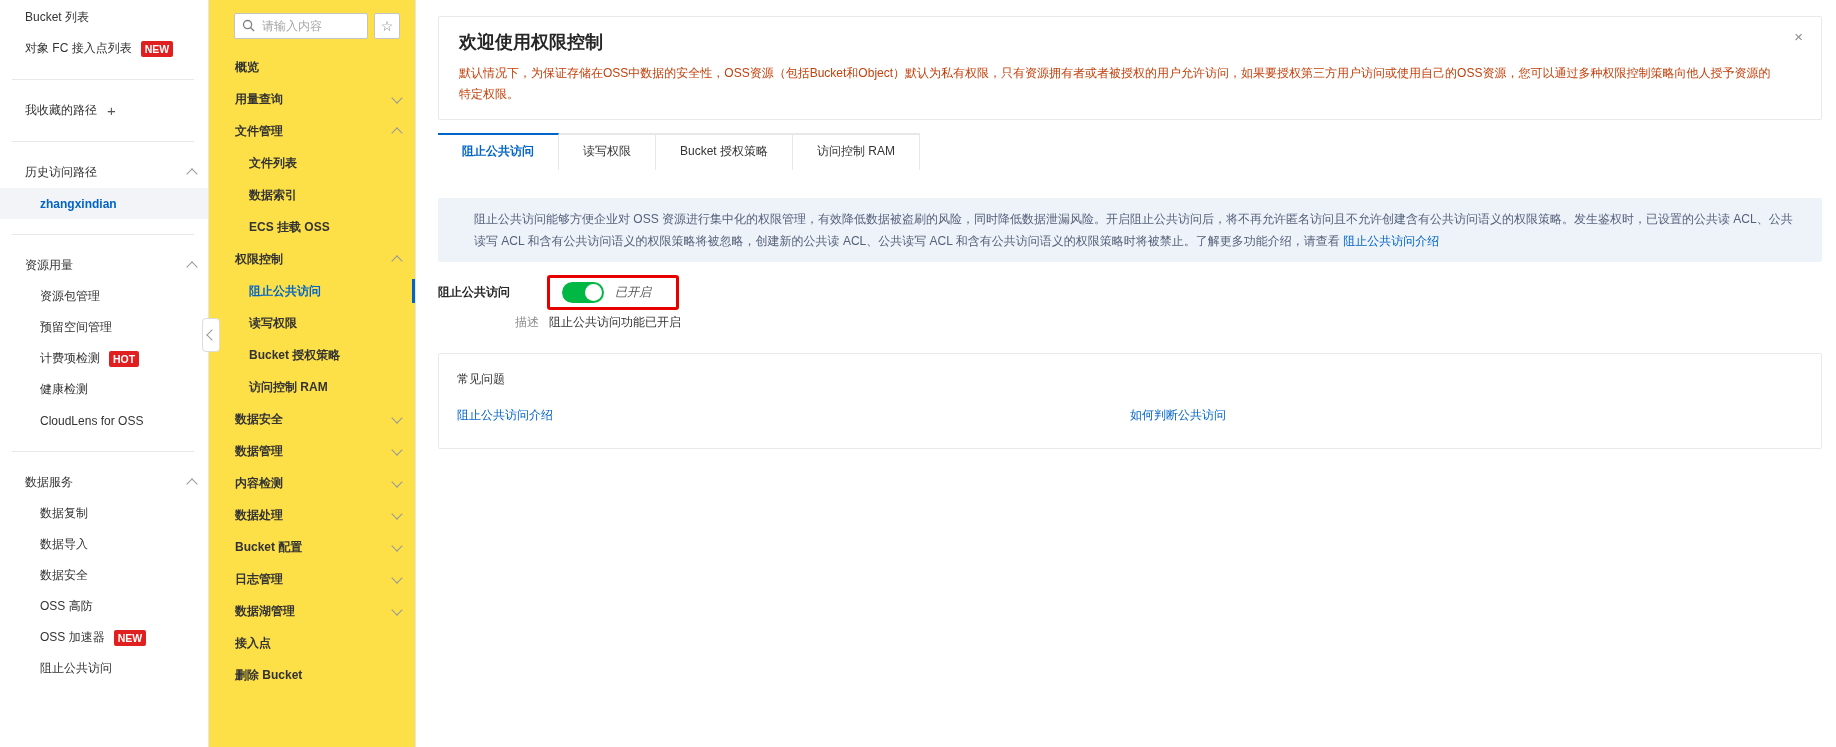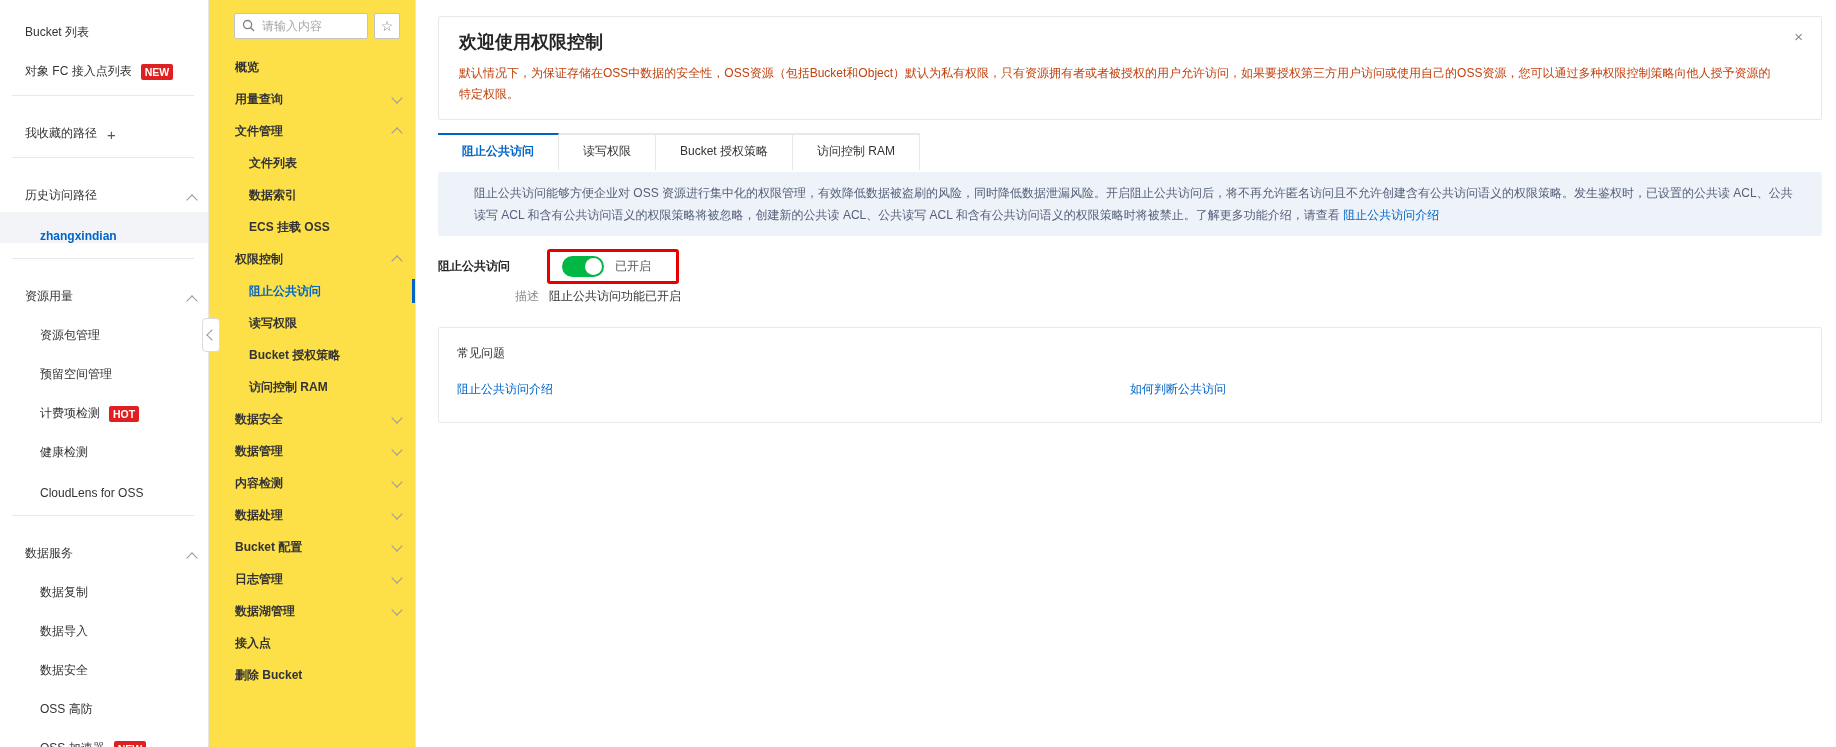--- a/index.html
+++ b/index.html
@@ -4,21 +4,21 @@
 <style>
   html,body{margin:0;padding:0;}
   body{
     width:1836px;height:747px;overflow:hidden;background:#fff;color:#333;
     font-family:"Liberation Sans","DejaVu Sans",sans-serif;font-size:12px;
     position:relative;
   }
   a{text-decoration:none;cursor:pointer;}
   
   .s1{position:absolute;left:0;top:0;width:209px;height:747px;border-right:1px solid #e6e6e6;box-sizing:border-box;background:#fff;padding-top:2px;}
-  .s1-row{height:31px;display:flex;align-items:flex-end;padding:0 12px 0 25px;cursor:pointer;white-space:nowrap;margin-top:8px;}
+  .s1-row{height:31px;display:flex;align-items:center;padding:0 12px 0 25px;cursor:pointer;white-space:nowrap;}
   .s1-row.subitem{padding-left:40px;}
   .s1-row.selected{background:#f3f4f7;color:#0064c8;font-weight:bold;}
   .s1 .divider,.s2 .divider{height:1px;background:#e8e8e8;margin:15px 14px 15px 12px;}
   .badge{display:inline-block;background:#e02020;color:#fff;font-size:10.5px;font-weight:bold;line-height:14px;padding:1px 4px;border-radius:2px;margin-left:9px;flex:none;}
   .plus{margin-left:10px;color:#555;font-size:15px;line-height:14px;}
   .chev{width:7px;height:7px;border-right:1.5px solid #999;border-bottom:1.5px solid #999;display:inline-block;flex:none;}
   .chev.down{transform:rotate(45deg);margin-top:-3px;}
   .chev.up{transform:rotate(-135deg);margin-top:3px;}
   .chev.left{transform:rotate(135deg);margin-left:2px;}
   .grow{flex:1;}
@@ -38,28 +38,28 @@
   .collapse-handle{position:absolute;left:202px;top:318px;width:18px;height:34px;background:#fff;border:1px solid #dcdcdc;border-radius:4px;display:flex;align-items:center;justify-content:center;cursor:pointer;z-index:5;box-sizing:border-box;}
   
   .main{position:absolute;left:416px;top:0;right:0;bottom:0;padding:16px 14px 0 22px;box-sizing:border-box;overflow:hidden;}
   .welcome{position:relative;border:1px solid #e9e9e9;border-radius:2px;padding:13px 46px 14px 20px;}
   .welcome h1{font-size:18px;margin:0 0 9px;font-weight:bold;color:#262626;}
   .welcome p{margin:0;line-height:21px;color:#c2410c;}
   .close{position:absolute;top:12px;right:18px;color:#8c8c8c;font-size:15px;line-height:15px;cursor:pointer;}
   .tabs{display:flex;margin-top:13px;}
   .tab{padding:0 24px;height:35px;line-height:33px;border-top:2px solid #e8e8e8;border-right:1px solid #e8e8e8;color:#333;cursor:pointer;background:#fff;white-space:nowrap;}
   .tab.active{border-top-color:#0064c8;color:#0064c8;font-weight:bold;}
-  .banner{margin-top:2px;background:#eef3fa;padding:10px 26px 10px 36px;line-height:22px;color:#55617a;border-radius:2px;}
+  .banner{margin-top:28px;background:#eef3fa;padding:10px 26px 10px 36px;line-height:22px;color:#55617a;border-radius:2px;}
   .banner a{color:#0064c8;}
   .toggle-row{display:flex;align-items:center;margin-top:13px;}
   .toggle-label{font-weight:bold;color:#262626;width:109px;flex:none;}
   .annotation{display:flex;align-items:center;border:3px solid #e60000;border-radius:3px;padding:4px 25px 4px 12px;gap:11px;}
   .switch{width:42px;height:21px;border-radius:11px;background:#00b843;position:relative;cursor:pointer;flex:none;}
   .switch::after{content:"";position:absolute;right:2px;top:2px;width:17px;height:17px;border-radius:50%;background:#fff;}
-  .state{color:#555;}
+  .state{color:#555;font-style:italic;}
   .desc-block{margin:1px 0 0 77px;}
   .desc-row{display:flex;line-height:22px;}
   .desc-key{color:#8a8a8a;width:34px;flex:none;}
   .note-key{color:#ff6a00;width:34px;flex:none;}
   .desc-val{color:#333;}
   .note-val{color:#333;width:332px;}
   .faq{margin-top:20px;border:1px solid #e9e9e9;border-radius:2px;padding:17px 18px 24px;}
   .faq-title{color:#333;margin-bottom:19px;}
   .faq-links{display:grid;grid-template-columns:1fr 1fr;}
   .faq-links a{color:#0064c8;}

